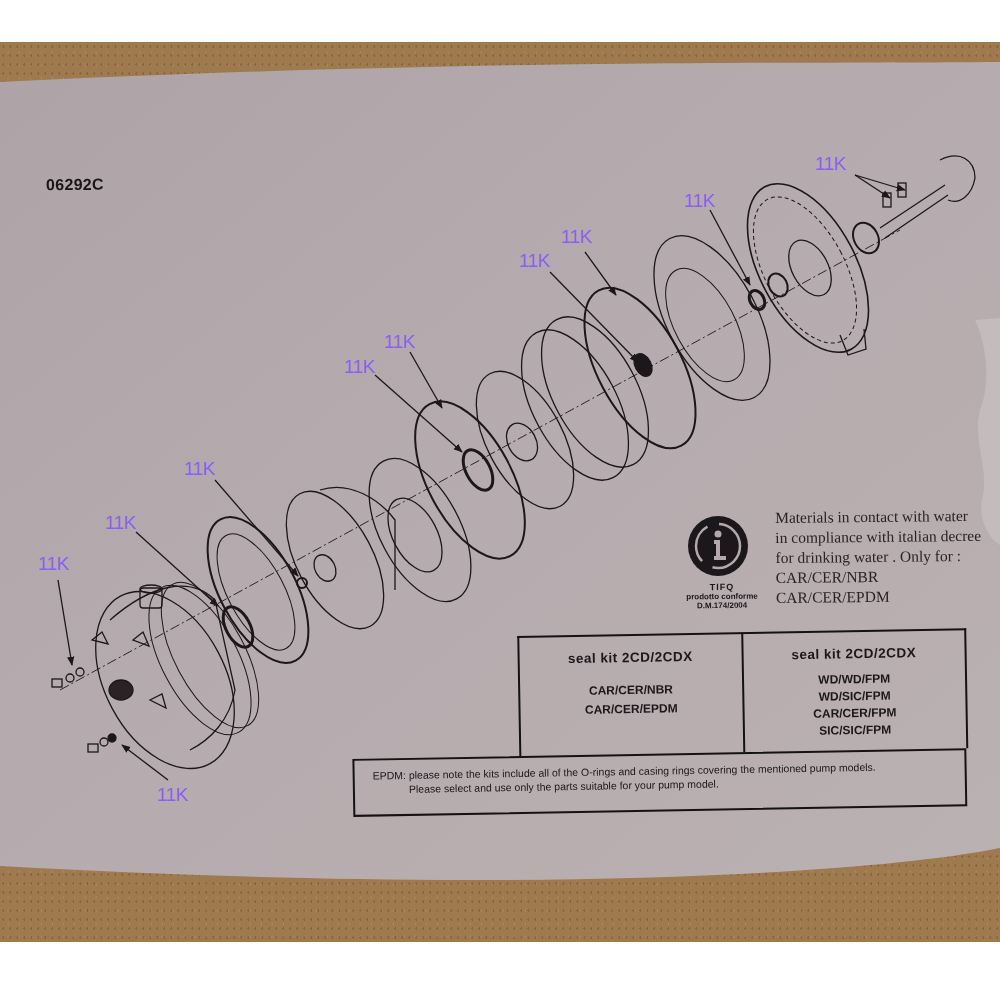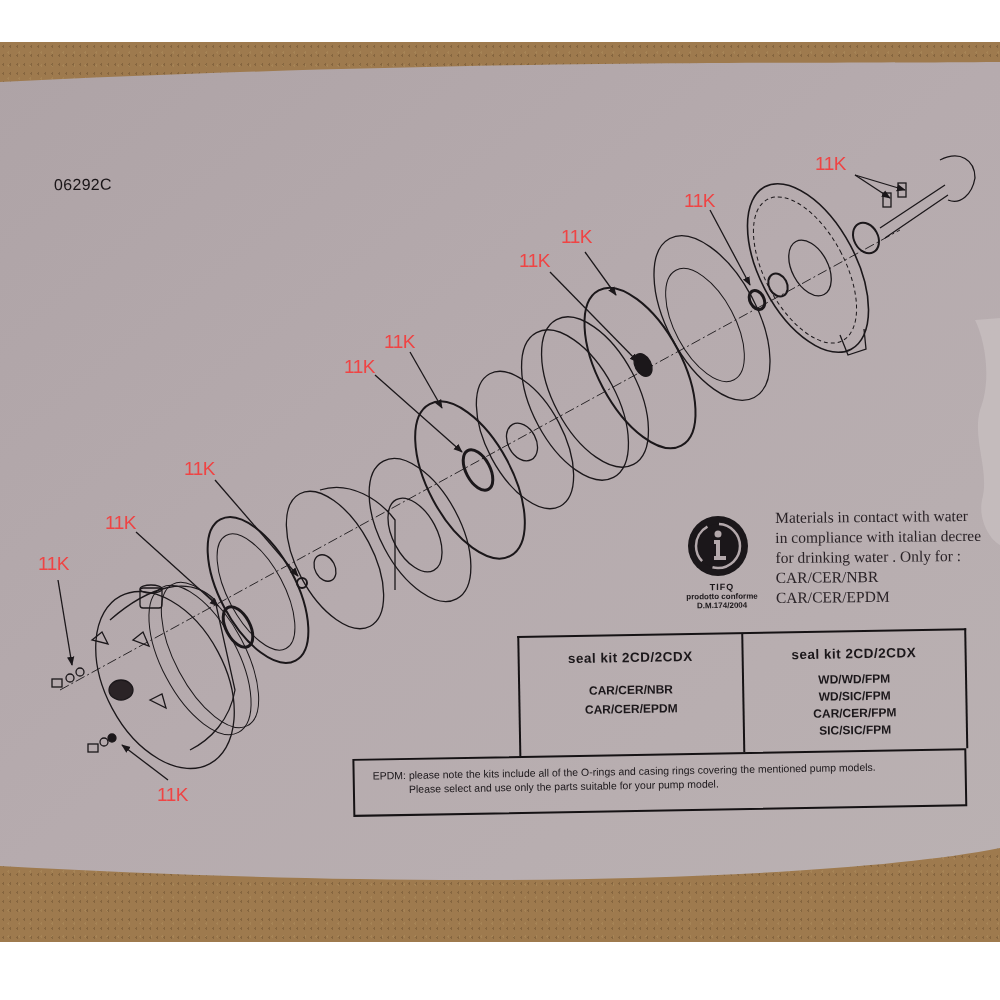--- a/index.html
+++ b/index.html
@@ -2,22 +2,22 @@
 <html><head>
 <meta charset="utf-8">
 <style>
   html,body{margin:0;padding:0;}
   body{width:1000px;height:1000px;position:relative;overflow:hidden;background:#ffffff;font-family:"Liberation Sans",sans-serif;}
   .cardboard{position:absolute;left:0;top:42px;width:1000px;height:900px;background:#9e7a4e;
     background-image:radial-gradient(rgba(60,40,20,.25) 1px,transparent 1px),radial-gradient(rgba(200,170,120,.2) 1px,transparent 1px);
     background-size:7px 9px,11px 13px;background-position:0 0,3px 4px;}
   .paper{position:absolute;left:0;top:0;width:1000px;height:1000px;}
   .sheet-svg{position:absolute;left:0;top:0;}
-  .doc-code{position:absolute;left:46px;top:176px;font-size:16px;font-weight:normal;color:#1a1518;letter-spacing:0.3px;transform:rotate(-0.5deg);margin-left:8px;}
-  .callout{position:absolute;font-size:19px;color:#ef4444;letter-spacing:-0.5px;}
+  .doc-code{position:absolute;left:46px;top:176px;font-size:16px;font-weight:bold;color:#1a1518;letter-spacing:0.3px;transform:rotate(-0.5deg);}
+  .callout{position:absolute;font-size:19px;color:#8b5cf6;letter-spacing:-0.5px;}
   .compliance{position:absolute;left:775px;top:508px;font-family:"Liberation Serif",serif;font-size:15.5px;line-height:20px;color:#2a2327;transform:rotate(-0.6deg);transform-origin:left top;}
   .compliance div{white-space:nowrap;}
   .logo{position:absolute;left:682px;top:510px;width:80px;height:100px;}
   .logo-cap{position:absolute;left:670px;top:583px;width:104px;text-align:center;font-size:8px;font-weight:bold;line-height:9px;color:#1b171a;transform:rotate(-0.6deg);}
   .logo-cap .tifq{font-size:9px;letter-spacing:1px;}
   .kit-box{position:absolute;left:517px;top:622px;width:449px;height:194px;transform:rotate(-1deg);transform-origin:left top;}
   .kit-table{position:absolute;left:0;top:14px;width:449px;height:120px;border:2px solid #151214;border-bottom:none;box-sizing:border-box;display:flex;}
   .kit-col{flex:1;text-align:center;font-size:12px;font-weight:bold;color:#1b171a;padding-top:14px;}
   .kit-col + .kit-col{border-left:2px solid #151214;}
   .kit-col .title{font-size:13.5px;font-weight:bold;margin-bottom:16px;letter-spacing:0.5px;}

